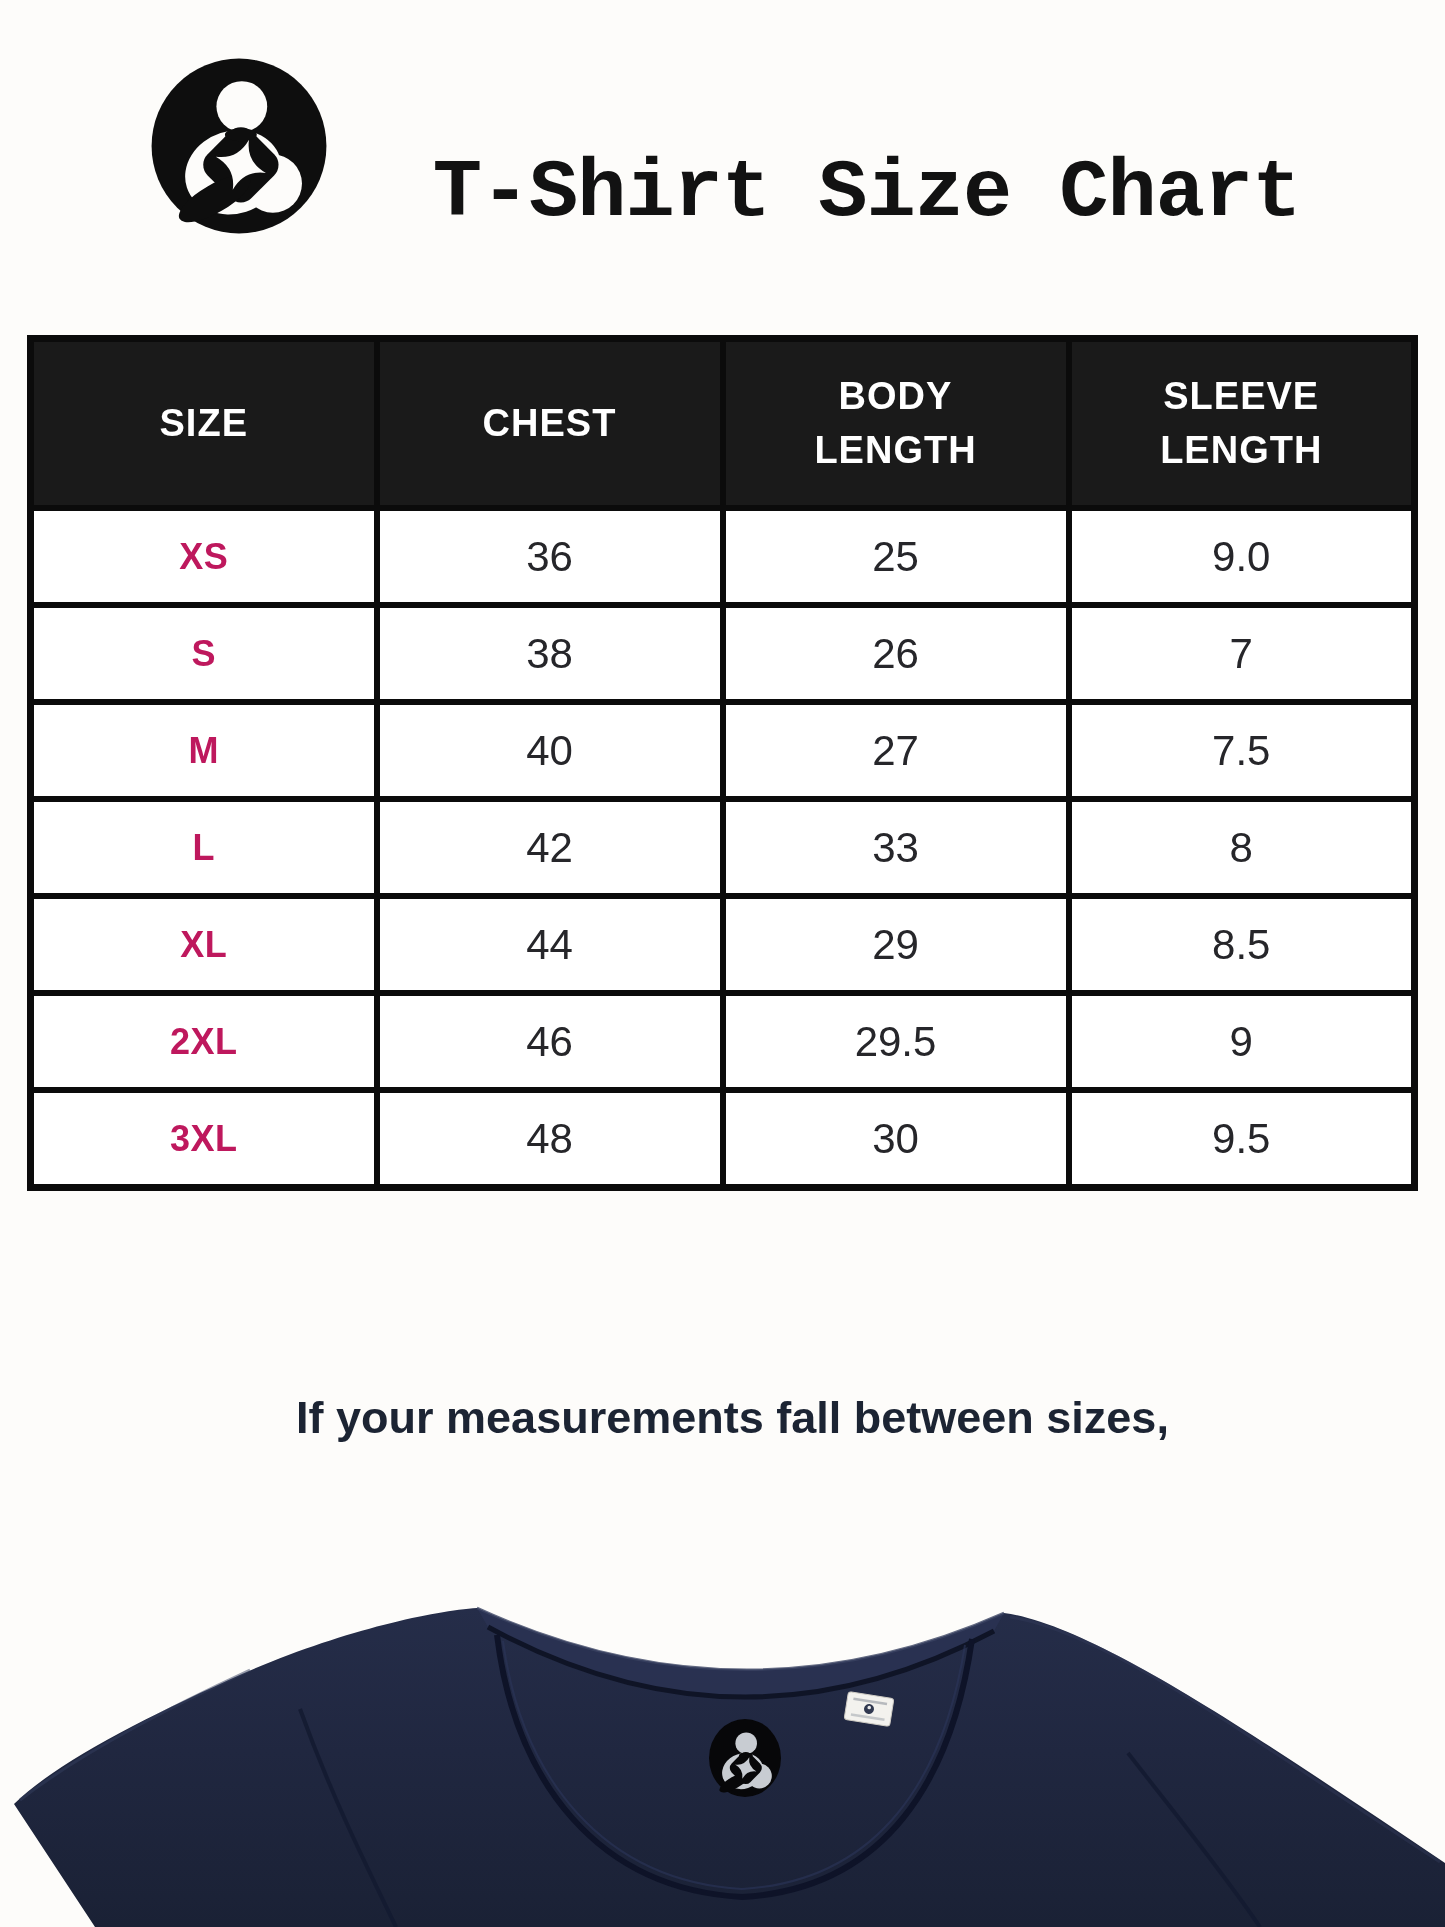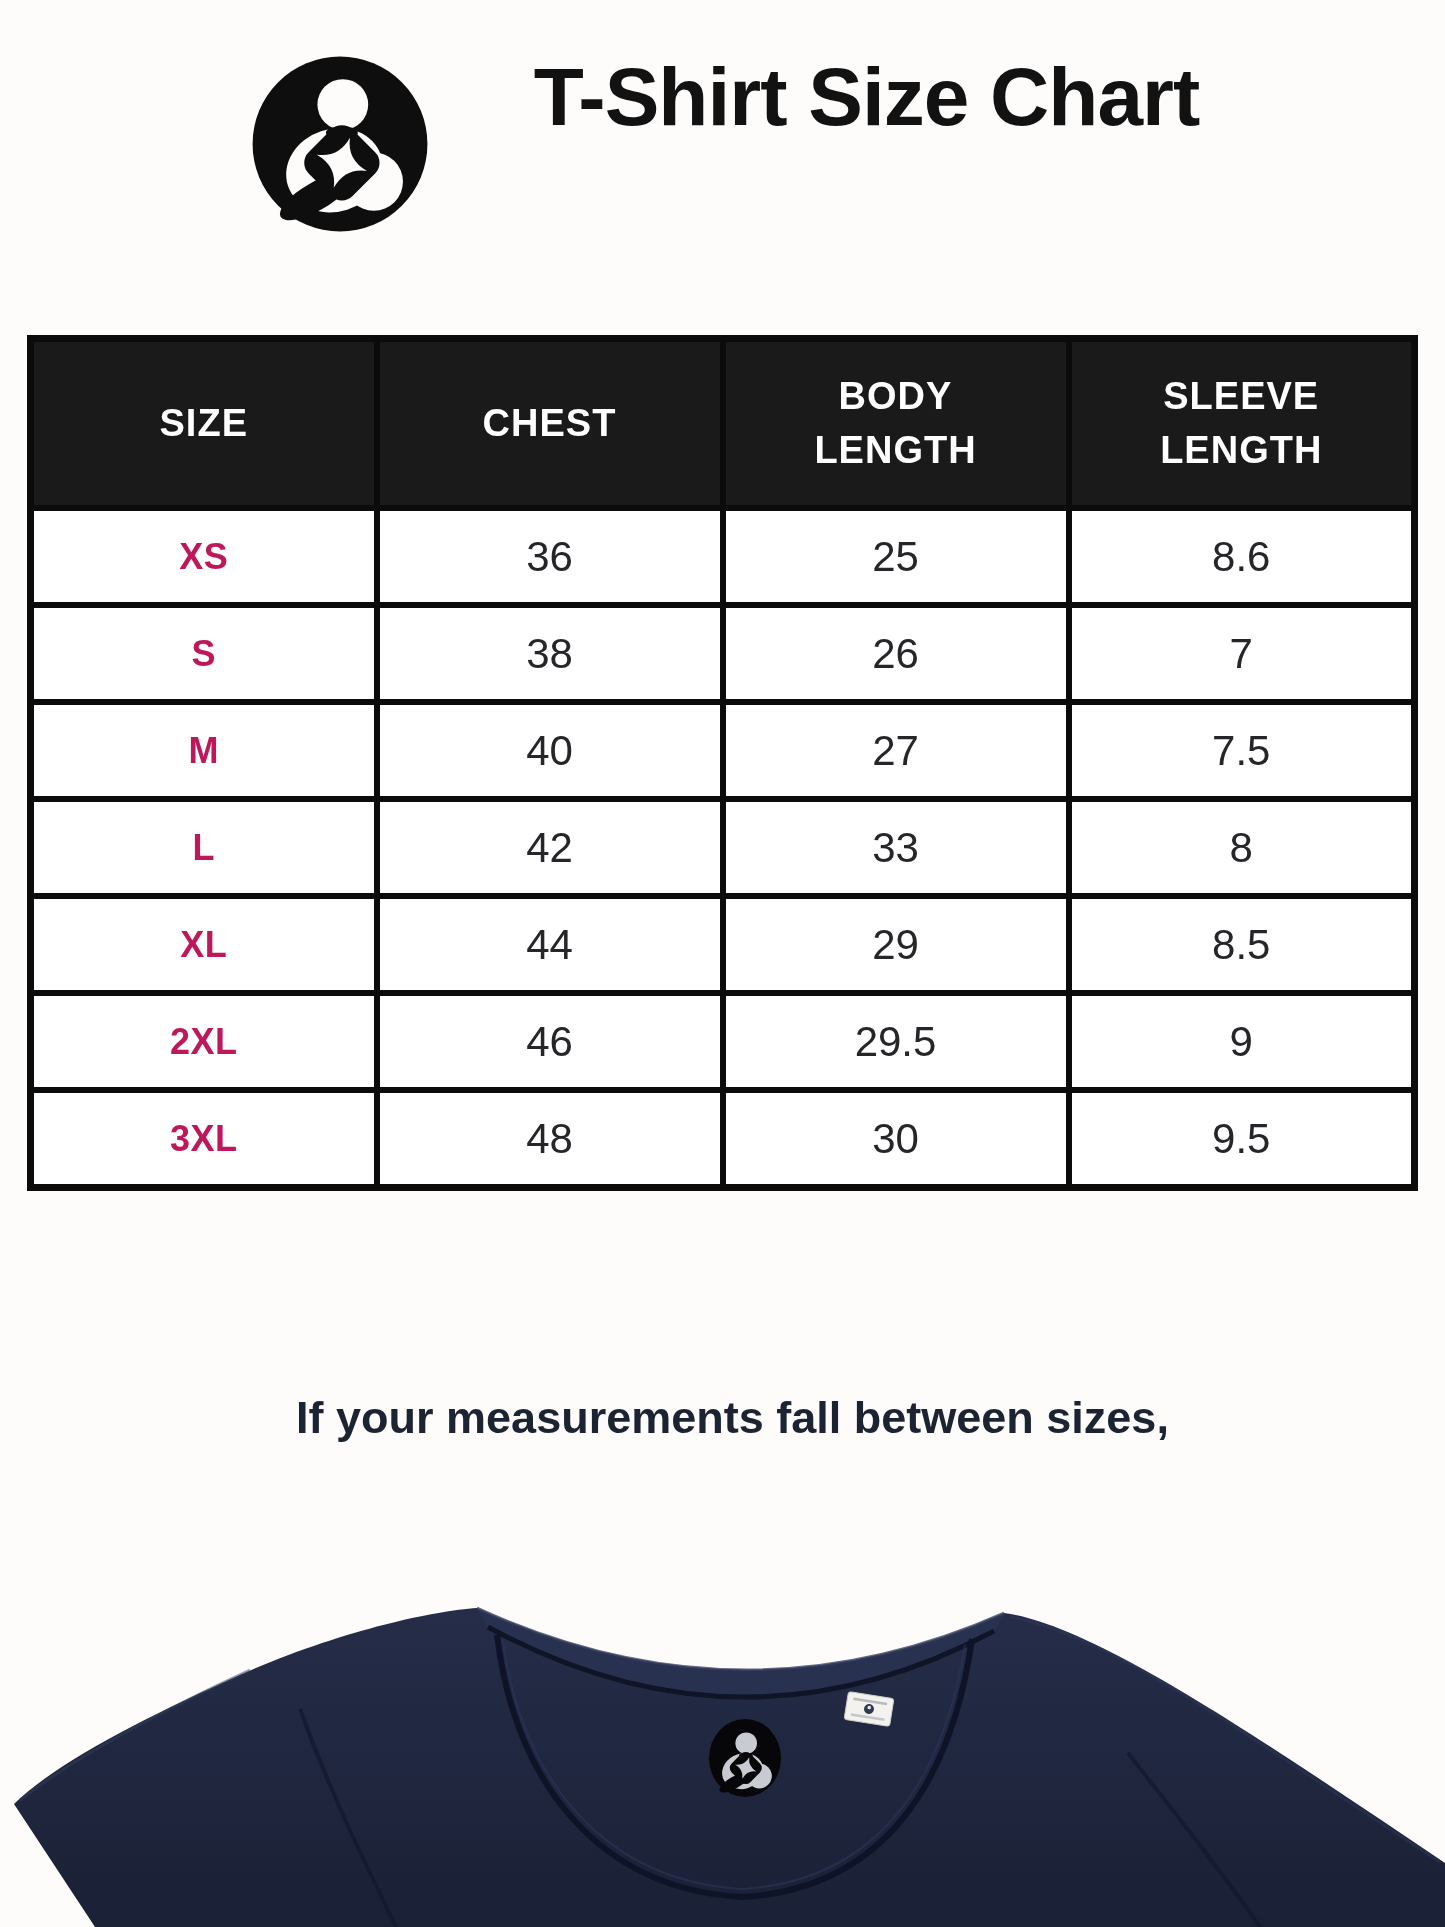--- a/index.html
+++ b/index.html
@@ -5,21 +5,21 @@
   html,body{margin:0;padding:0;}
   body{font-family:"Liberation Sans", sans-serif; background:#e8e8e8;}
   .page{
     position:relative; width:1445px; height:1927px; margin:0 auto;
     background:#fdfcfa; overflow:hidden;
   }
 
   
   .brand-header{
     position:absolute; top:50px; left:0; right:0; height:190px;
-    display:flex; align-items:flex-start; justify-content:center; gap:100px;
+    display:flex; align-items:flex-end; justify-content:center; gap:100px;font-family:Liberation Mono, monospace;
   }
   .brand-logo{width:188px; height:188px; flex:0 0 auto;}
   .page-title{
     margin:0; font-size:82px; font-weight:800; letter-spacing:-1px;
     color:#121212; white-space:nowrap;
   }
 
   
   .size-table{
     position:absolute; top:335px; left:27px; width:1391px;
@@ -88,21 +88,21 @@
         <th><span>CHEST</span></th>
         <th><span>BODY LENGTH</span></th>
         <th><span>SLEEVE LENGTH</span></th>
       </tr>
     </thead>
     <tbody>
       <tr>
         <td class="size-cell">XS</td>
         <td class="num-cell">36</td>
         <td class="num-cell">25</td>
-        <td class="num-cell">8.6</td>
+        <td class="num-cell">9.0</td>
       </tr>
       <tr>
         <td class="size-cell">S</td>
         <td class="num-cell">38</td>
         <td class="num-cell">26</td>
         <td class="num-cell">7</td>
       </tr>
       <tr>
         <td class="size-cell">M</td>
         <td class="num-cell">40</td>

